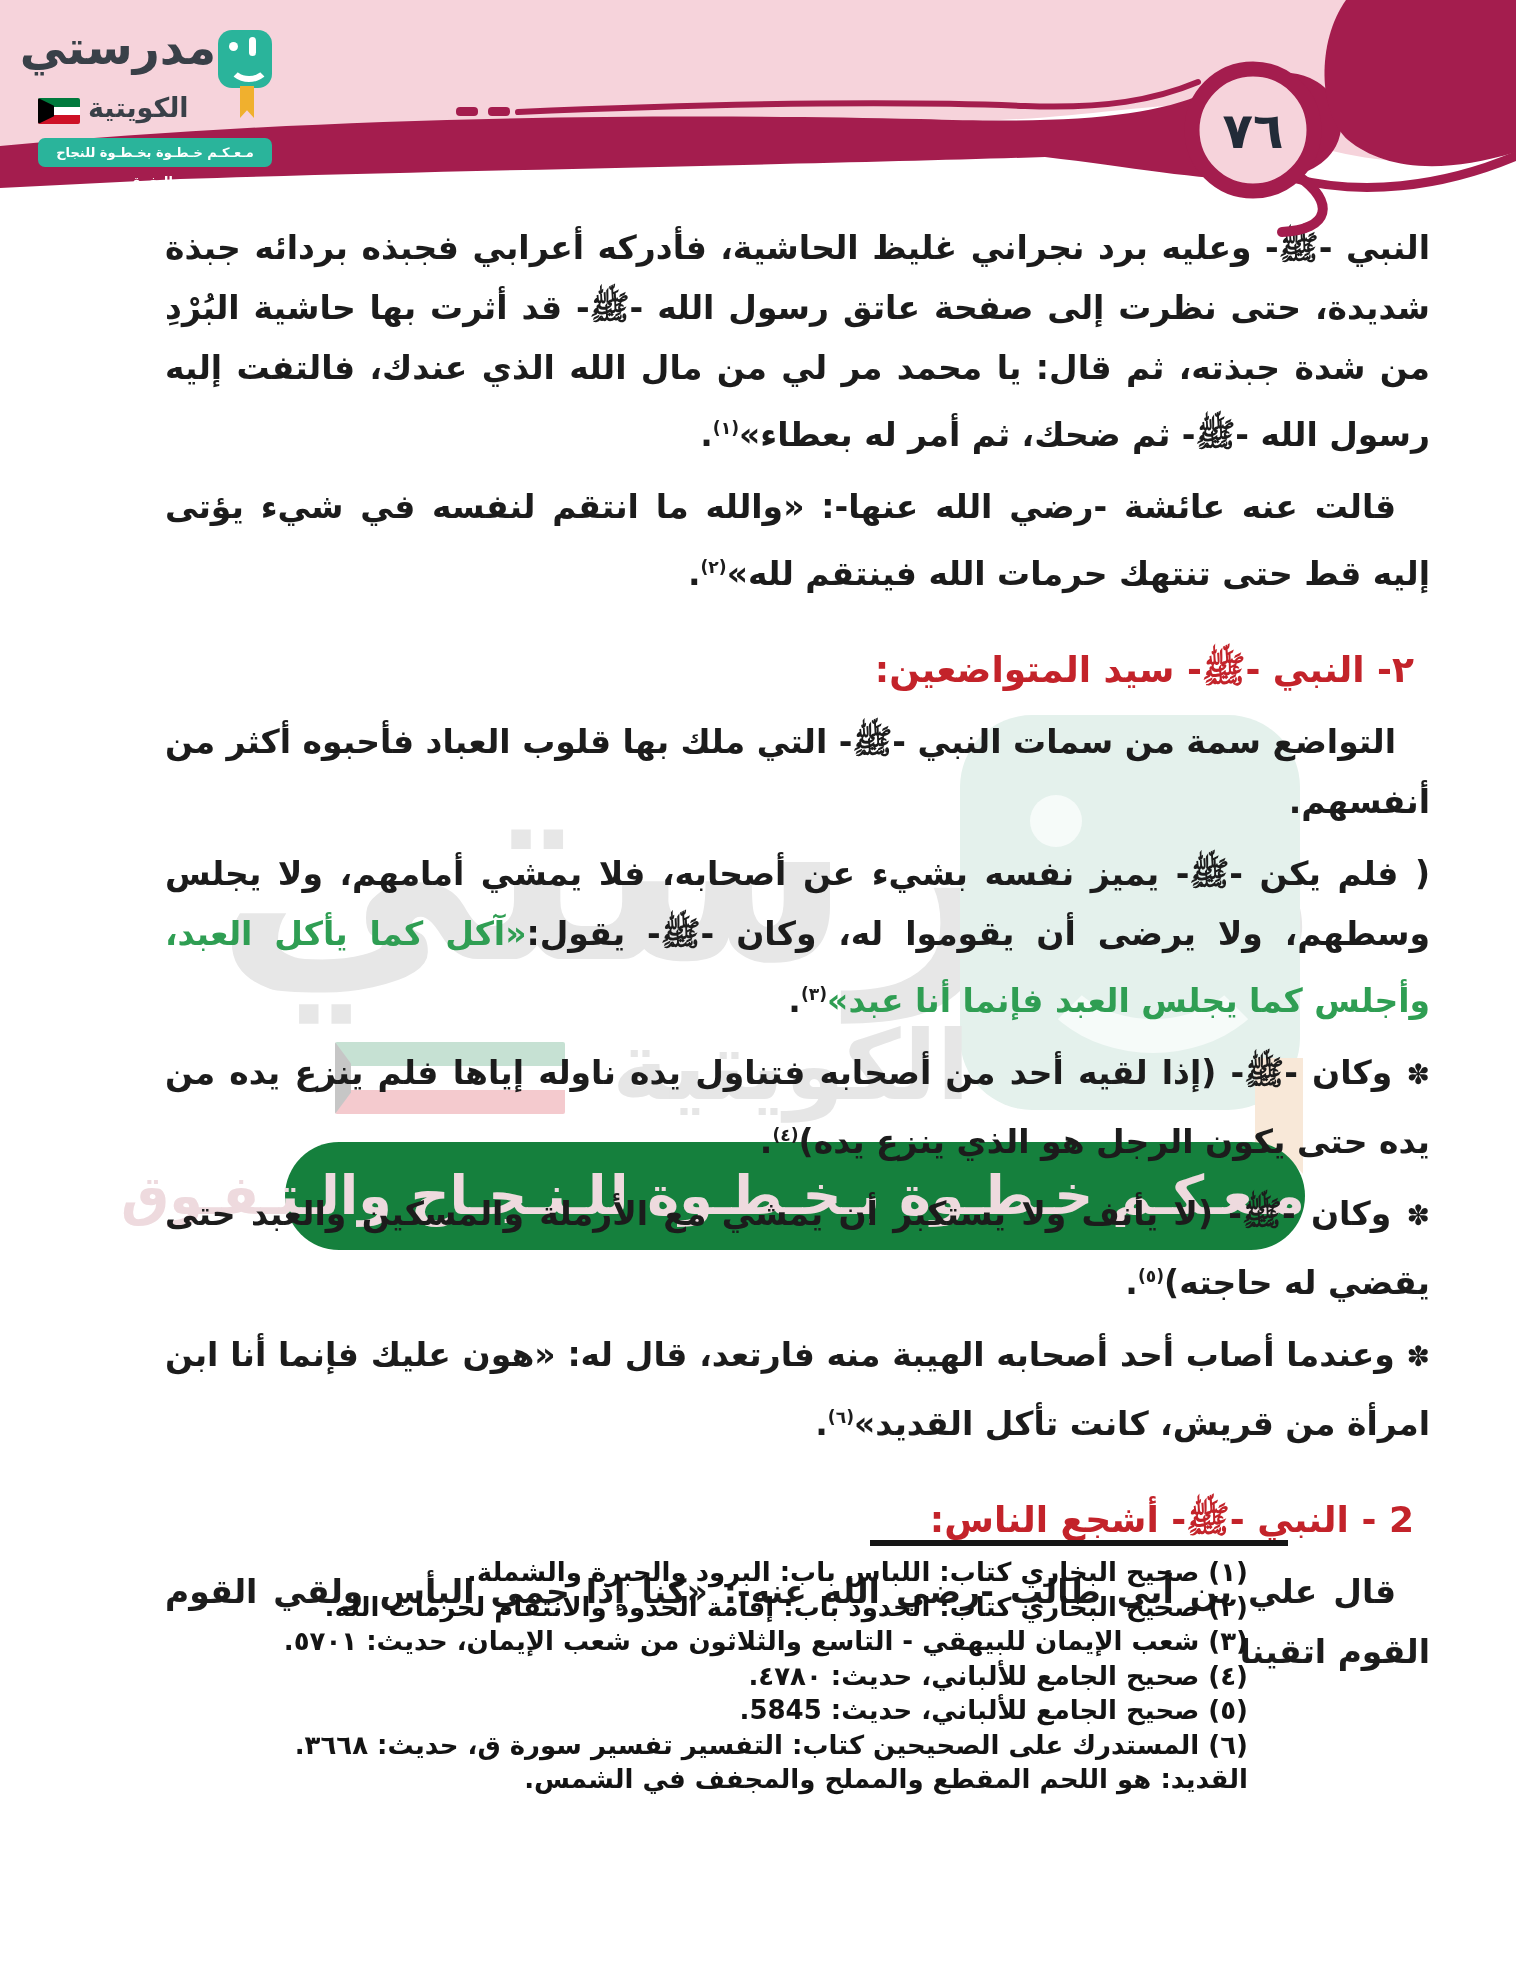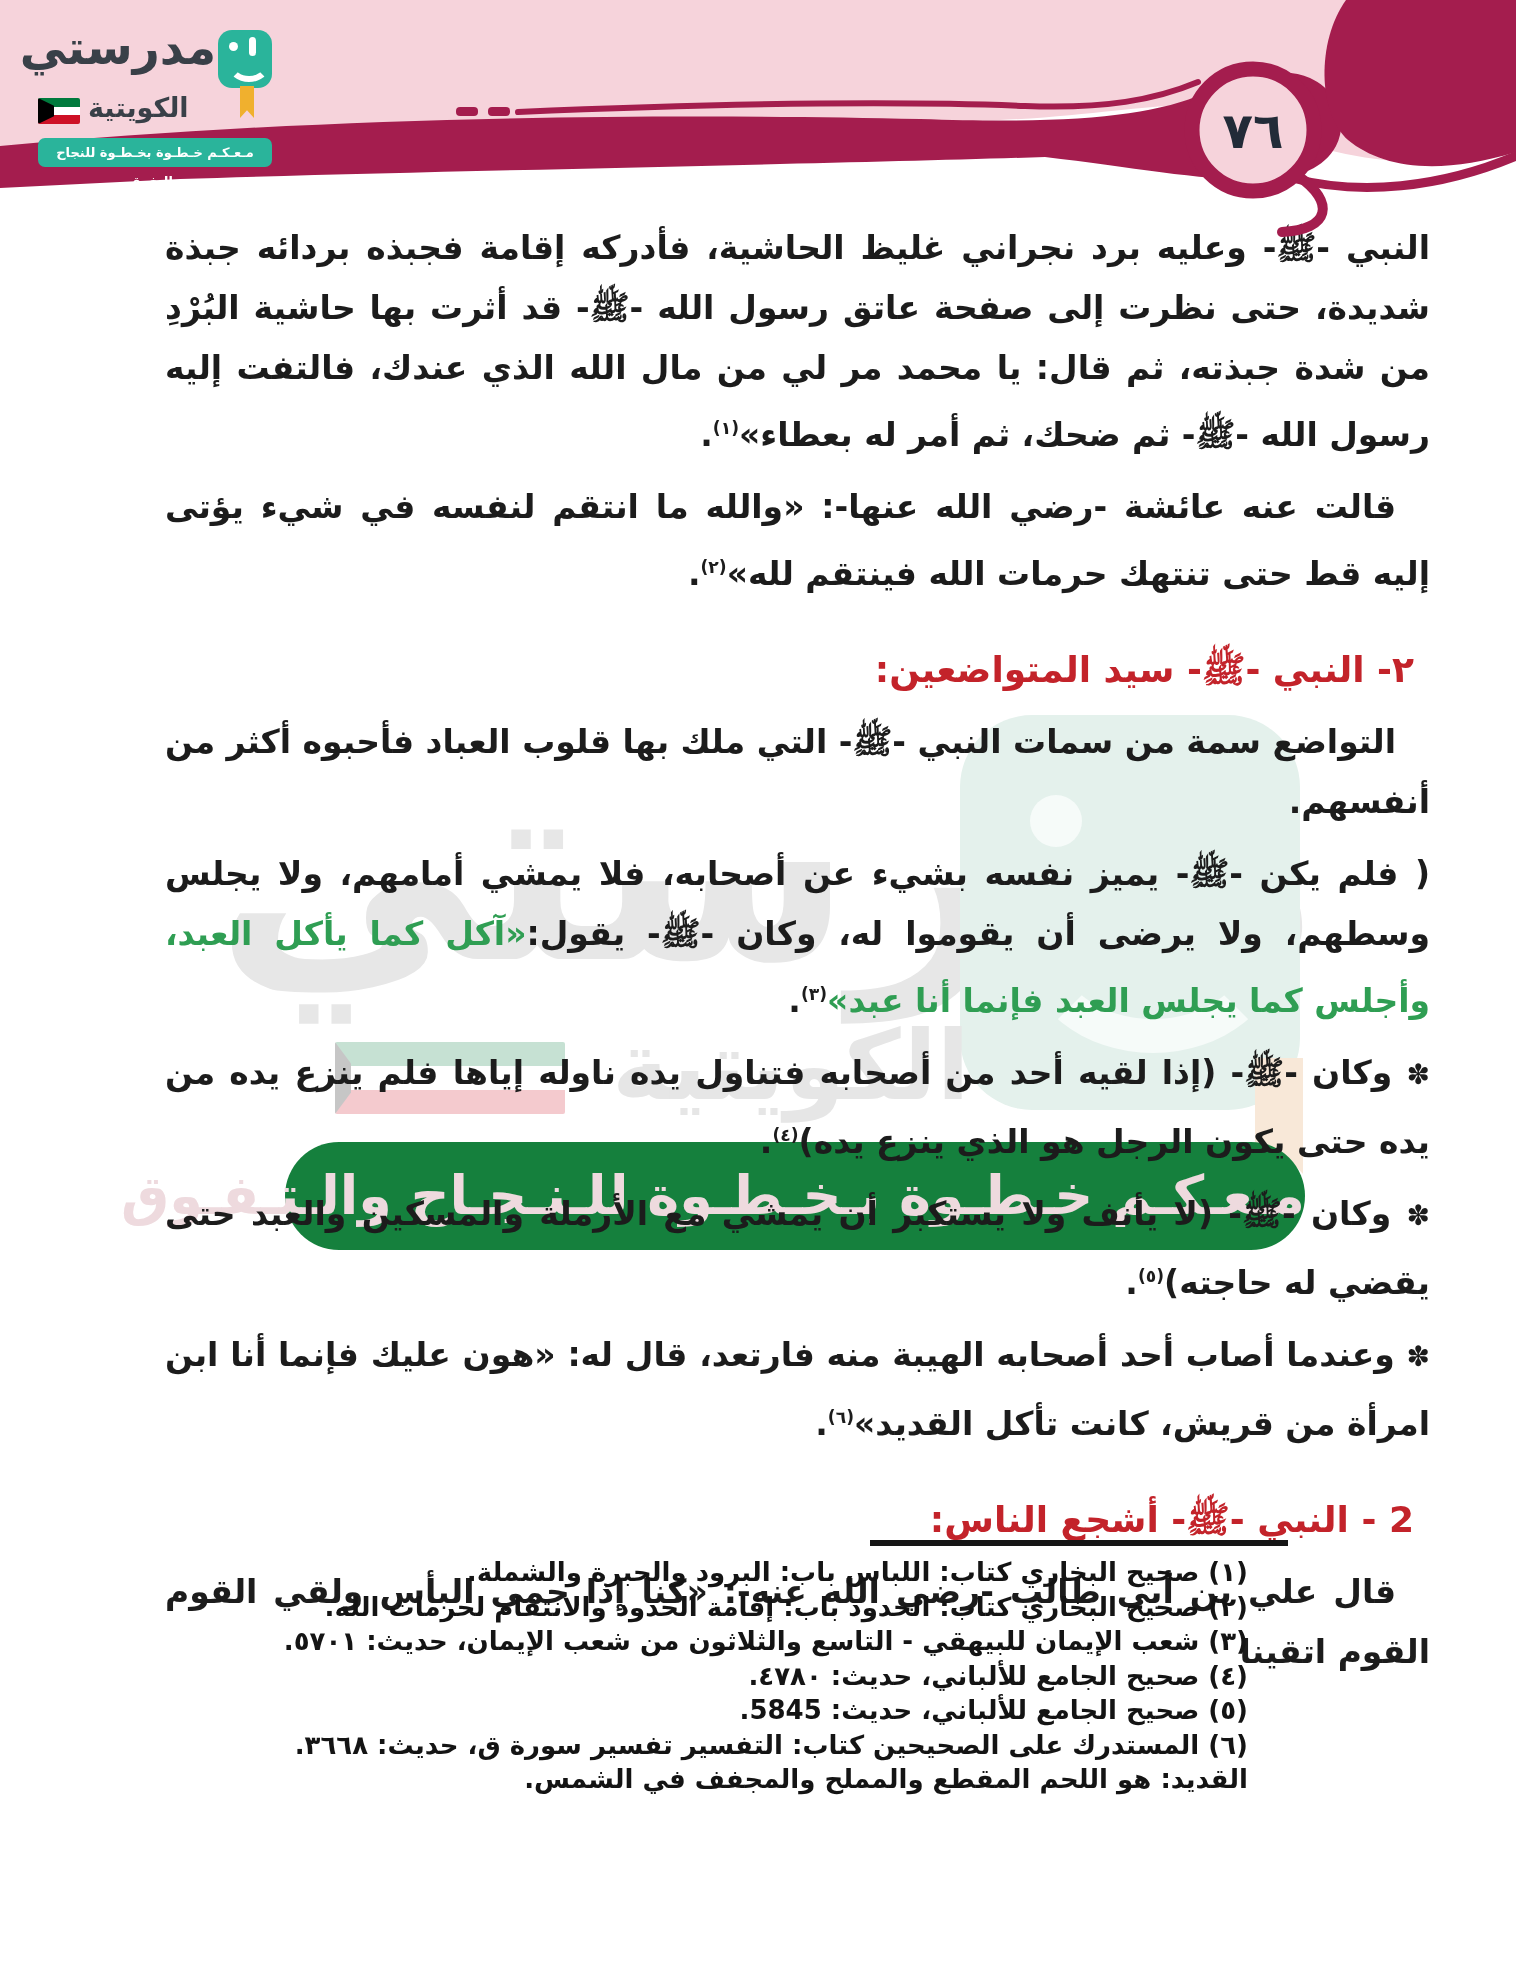--- a/index.html
+++ b/index.html
@@ -74,21 +74,21 @@
         <div class="s w"></div>
         <div class="s r"></div>
         <div class="b"></div>
     </div>
     <div class="wm-band">
       <span>مـعـكـم خـطـوة بـخـطـوة للـنـجـاح والـتـفـوق</span>
     </div>
   </div>
 
   <div class="main">
-    <p><span>النبي -ﷺ- وعليه برد نجراني غليظ الحاشية، فأدركه إقامة فجبذه بردائه جبذة شديدة، حتى نظرت إلى صفحة عاتق رسول الله -ﷺ- قد أثرت بها حاشية البُرْدِ من شدة جبذته، ثم قال: يا محمد مر لي من مال الله الذي عندك، فالتفت إليه رسول الله -ﷺ- ثم ضحك، ثم أمر له بعطاء»</span><span class="fref">(١)</span><span>.</span></p>
+    <p><span>النبي -ﷺ- وعليه برد نجراني غليظ الحاشية، فأدركه أعرابي فجبذه بردائه جبذة شديدة، حتى نظرت إلى صفحة عاتق رسول الله -ﷺ- قد أثرت بها حاشية البُرْدِ من شدة جبذته، ثم قال: يا محمد مر لي من مال الله الذي عندك، فالتفت إليه رسول الله -ﷺ- ثم ضحك، ثم أمر له بعطاء»</span><span class="fref">(١)</span><span>.</span></p>
     <p class="indent"><span>قالت عنه عائشة -رضي الله عنها-: «والله ما انتقم لنفسه في شيء يؤتى إليه قط حتى تنتهك حرمات الله فينتقم لله»</span><span class="fref">(٢)</span><span>.</span></p>
 
     <h2 class="sec">٢- النبي -ﷺ- سيد المتواضعين:</h2>
 
     <p class="indent"><span>التواضع سمة من سمات النبي -ﷺ- التي ملك بها قلوب العباد فأحبوه أكثر من أنفسهم.</span></p>
     <p><span>( فلم يكن -ﷺ- يميز نفسه بشيء عن أصحابه، فلا يمشي أمامهم، ولا يجلس وسطهم، ولا يرضى أن يقوموا له، وكان -ﷺ- يقول:</span><span class="green">«آكل كما يأكل العبد، وأجلس كما يجلس العبد فإنما أنا عبد»</span><span class="fref">(٣)</span><span>.</span></p>
 
     <p><span class="bullet">✽</span> <span>وكان -ﷺ- (إذا لقيه أحد من أصحابه فتناول يده ناوله إياها فلم ينزع يده من يده حتى يكون الرجل هو الذي ينزع يده)</span><span class="fref">(٤)</span><span>.</span></p>
     <p><span class="bullet">✽</span> <span>وكان -ﷺ- (لا يأنف ولا يستكبر أن يمشي مع الأرملة والمسكين والعبد حتى يقضي له حاجته)</span><span class="fref">(٥)</span><span>.</span></p>
     <p><span class="bullet">✽</span> <span>وعندما أصاب أحد أصحابه الهيبة منه فارتعد، قال له: «هون عليك فإنما أنا ابن امرأة من قريش، كانت تأكل القديد»</span><span class="fref">(٦)</span><span>.</span></p>

